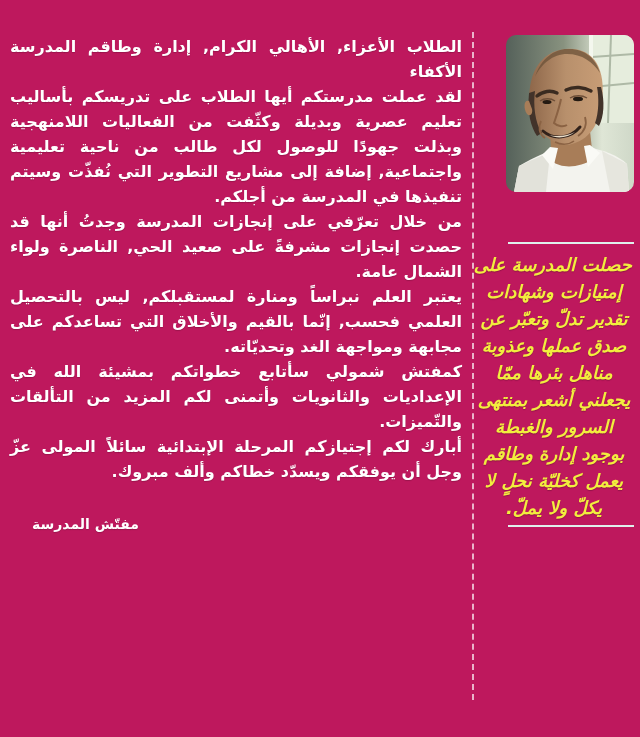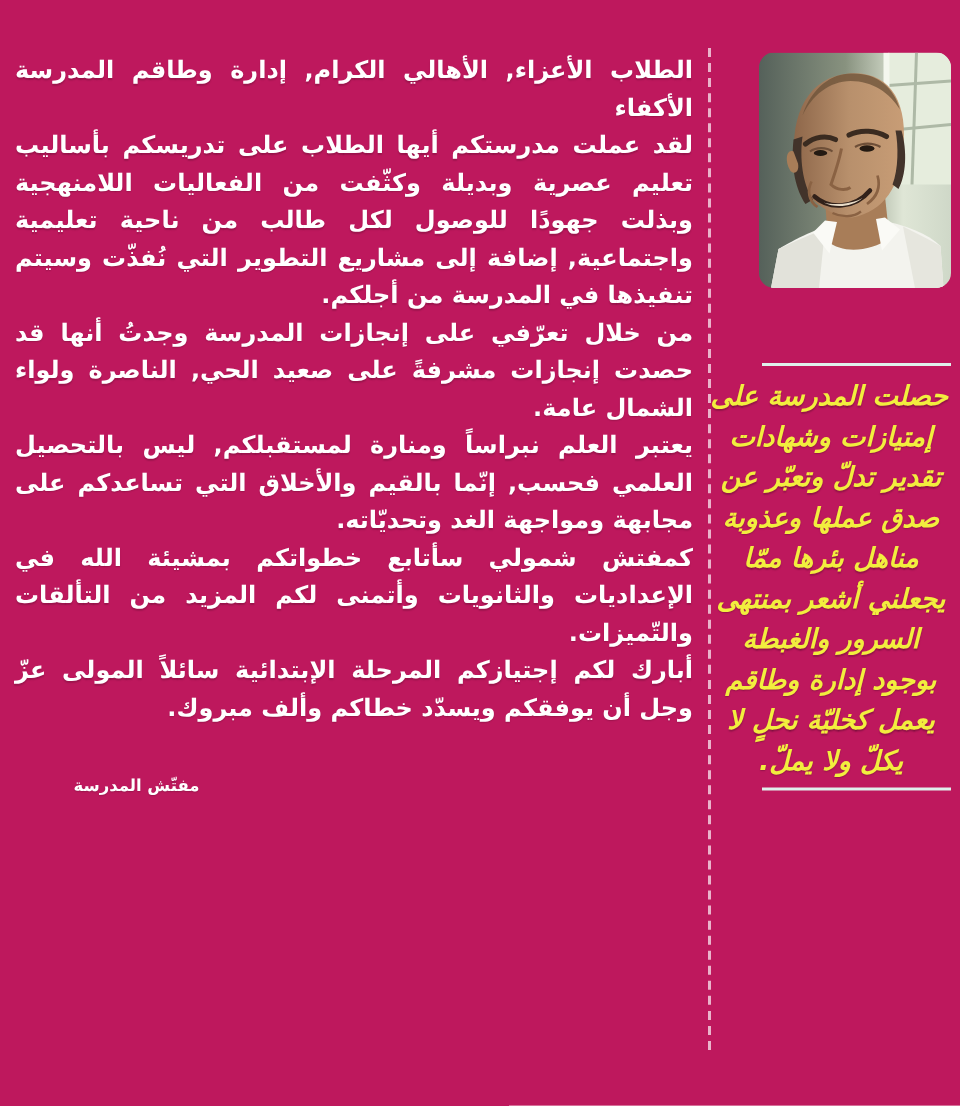--- a/index.html
+++ b/index.html
@@ -20,22 +20,22 @@
     font-weight:bold;
     font-size:16px;
     line-height:25px;
     text-shadow:0 1px 1px rgba(0,0,0,0.18);
   }
   .letter-body p{margin:0;}
   .signature{
     width:118px;
     margin-top:27px;
     margin-right:312px; 
-    text-align:center;
-    font-size:11px;
+    text-align:left;
+    font-size:14px;
     line-height:26px;
   }
   
   .sidebar{
     position:absolute;
     left:452px;top:32px;
     width:162px;height:668px;
     border-left:2px dashed rgba(255,255,255,0.68);
     box-sizing:border-box;
     margin-left:20px;

